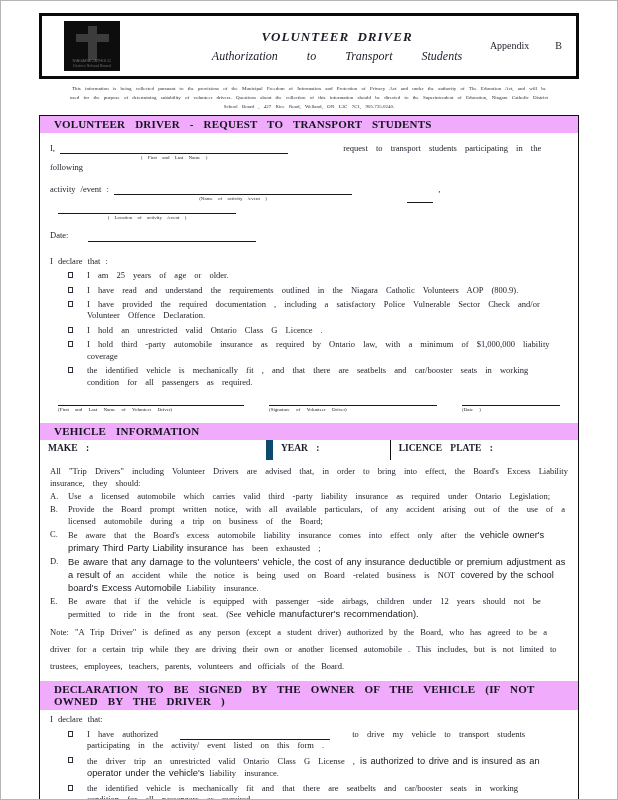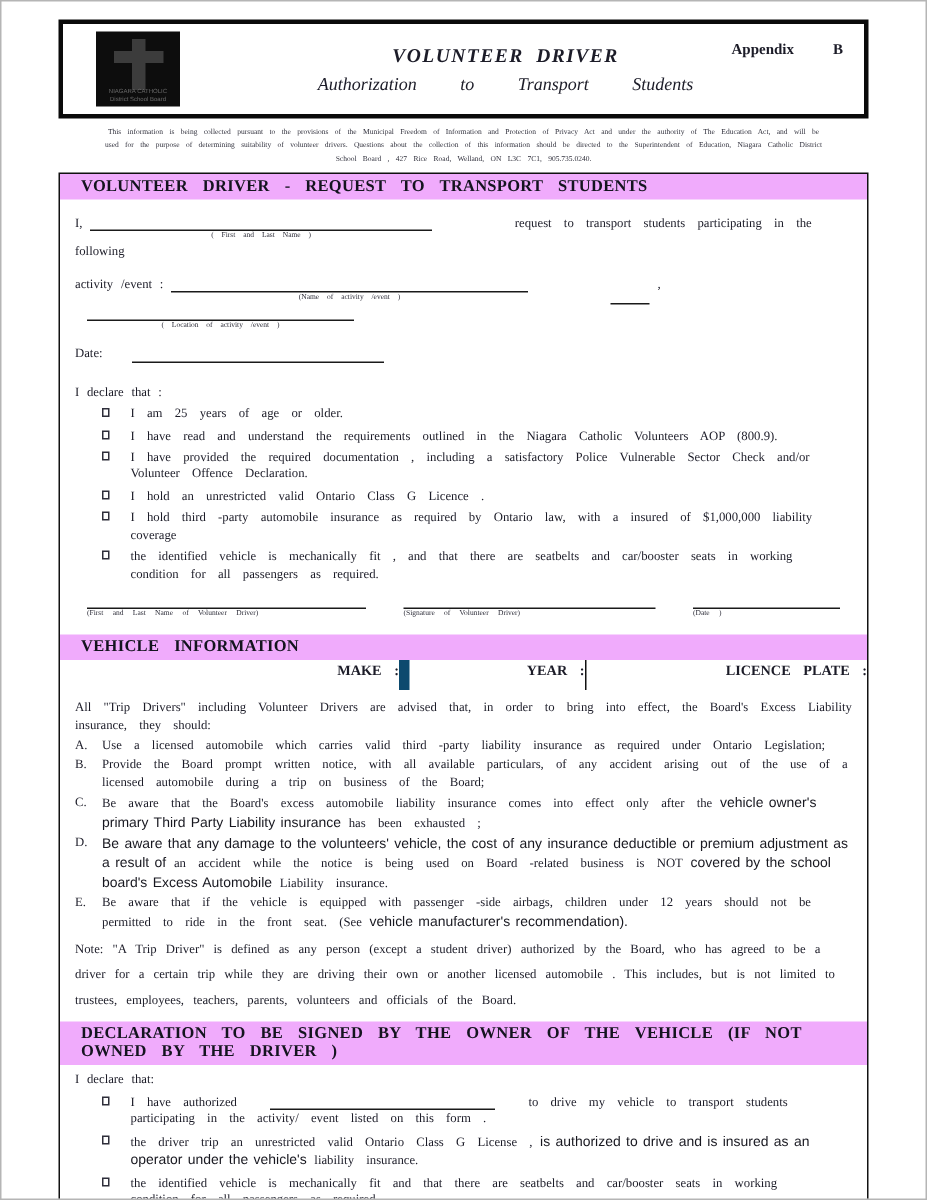--- a/index.html
+++ b/index.html
@@ -16,21 +16,21 @@
     display:flex; align-items:center; padding:0 22px;
   }
   .logo { position:relative; width:56px; height:50px; background:#0d0d0d; flex:0 0 auto; }
   .cross-v { position:absolute; left:24px; top:5px; width:9px; height:34px; background:#3c3c3c; }
   .cross-h { position:absolute; left:12px; top:13px; width:33px; height:8px; background:#3c3c3c; }
   .logo-caption { position:absolute; left:0; right:0; bottom:2px; text-align:center;
     font-family:"Liberation Sans", sans-serif; font-size:4px; color:#6b6b6b; line-height:1.2; }
   .titles { flex:1; text-align:center; font-style:italic; }
   .title-1 { font-size:13px; font-weight:bold; letter-spacing:1px; word-spacing:4px; }
   .title-2 { font-size:12px; margin-top:4px; word-spacing:26px; }
-  .appendix { position:absolute; top:12px; right:14px; font-size:10px; font-weight:bold; }
+  .appendix { position:absolute; top:24px; right:14px; font-size:10px; font-weight:normal; }
   .appendix .ap-val { margin-left:26px; }
   
   .privacy {
     width:480px; margin:5px auto 4px auto; text-align:center;
     font-size:5px; line-height:1.8; color:#30303c; word-spacing:3px;
   }
   
   .form-box { border:1px solid #111; }
   .bar {
     background:#f0abfc; color:#14141f; font-weight:bold; font-size:11px;
@@ -46,21 +46,21 @@
   .cb { flex:0 0 auto; width:5px; height:6px; border:1px solid #2e2e3a; margin:2px 14px 0 2px; }
   .cb-text { flex:1; }
   
   .sig-row { display:flex; align-items:flex-start; padding:14px 10px 3px 8px; }
   .sig-col { }
   .sig-line { border-top:1px solid #1a1a1a; height:1px; }
   .sig-label { font-size:5px; color:#2a2a36; margin-top:1px; word-spacing:5px; }
   .sig-gap { flex:1; }
   
   .veh-row { display:flex; height:20px; font-weight:bold; font-size:9.5px; }
-  .veh-cell { padding:3px 0 0 8px; word-spacing:6px;text-align:right; }
+  .veh-cell { padding:3px 0 0 8px; word-spacing:6px; }
   .veh-make { width:42%; }
   .veh-year { width:23%; border-left:7px solid #0c4a6e; }
   .veh-plate { width:35%; border-left:1px solid #111; }
   
   .rule-item { display:flex; margin:2px 0; }
   .rule-letter { flex:0 0 18px; }
   .rule-text { flex:1; }
   .seg-sans { font-family:"Liberation Sans", sans-serif; font-size:9.3px; word-spacing:1px; color:#17171f; }
   .note { margin-top:4px; line-height:2.0; word-spacing:4px; }
 </style>
@@ -133,21 +133,21 @@
       <div class="cb-row">
         <span class="cb"></span>
         <span class="cb-text spread">I have provided the required documentation , including a satisfactory Police Vulnerable Sector Check and/or Volunteer Offence Declaration.</span>
       </div>
       <div class="cb-row">
         <span class="cb"></span>
         <span class="cb-text spread">I hold an unrestricted valid Ontario Class G Licence .</span>
       </div>
       <div class="cb-row">
         <span class="cb"></span>
-        <span class="cb-text spread">I hold third -party automobile insurance as required by Ontario law, with a insured of $1,000,000 liability coverage</span>
+        <span class="cb-text spread">I hold third -party automobile insurance as required by Ontario law, with a minimum of $1,000,000 liability coverage</span>
       </div>
       <div class="cb-row">
         <span class="cb"></span>
         <span class="cb-text spread">the identified vehicle is mechanically fit , and that there are seatbelts and car/booster seats in working condition for all passengers as required.</span>
       </div>
       <div class="sig-row">
         <div class="sig-col" style="width:186px;">
           <div class="sig-line"></div>
           <div class="sig-label">(First and Last Name of Volunteer Driver)</div>
         </div>

